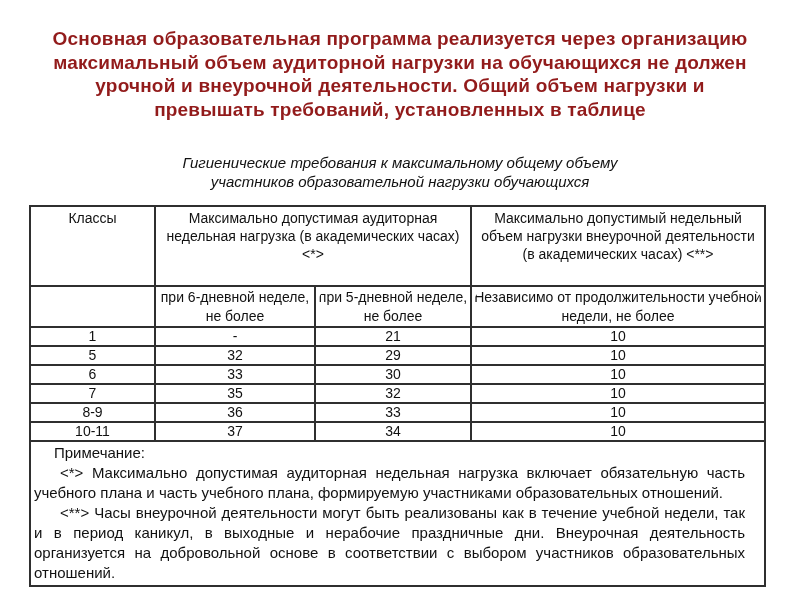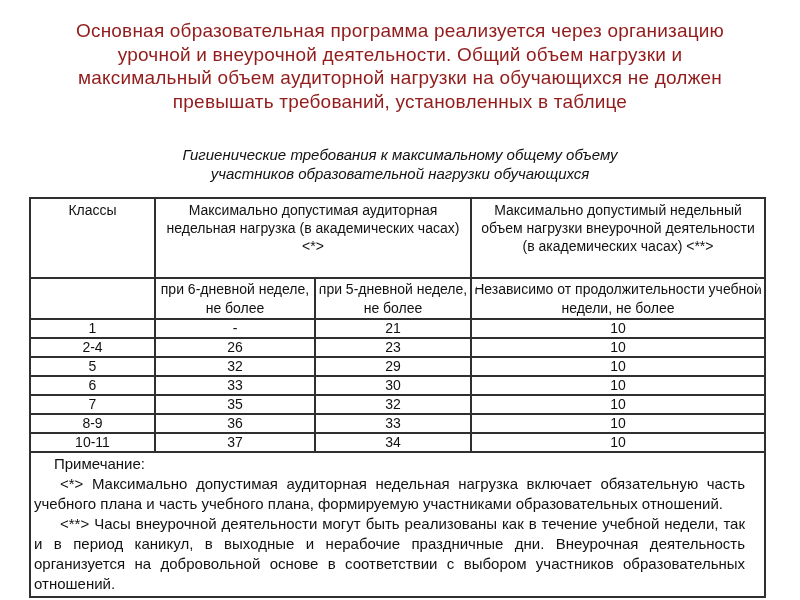--- a/index.html
+++ b/index.html
@@ -11,23 +11,23 @@
     overflow: hidden;
     font-family: "Liberation Sans", sans-serif;
   }
   .slide {
     position: relative;
     width: 800px;
     height: 600px;
     background: #ffffff;
   }
   .heading {
-    margin-top: 19px;
+    margin-top: 27px;
     text-align: center;
-    font-weight: normal;
+    font-weight: bold;
     font-size: 19px;
     line-height: 23.5px;
     color: #921b1b;
     letter-spacing: 0.2px;
   }
   .table-title {
     margin-top: 32px;
     text-align: center;
     font-size: 15px;
     line-height: 19px;
@@ -68,22 +68,22 @@
     margin: 0;
   }
 </style>
 </head>
 <body>
 
 <div class="slide">
 
   <div class="heading">
     <div>Основная образовательная программа реализуется через организацию</div>
+    <div>максимальный объем аудиторной нагрузки на обучающихся не должен</div>
     <div>урочной и внеурочной деятельности. Общий объем нагрузки и</div>
-    <div>максимальный объем аудиторной нагрузки на обучающихся не должен</div>
     <div>превышать требований, установленных в таблице</div>
   </div>
 
   <div class="table-title">
     <div>Гигиенические требования к максимальному общему объему</div>
     <div>участников образовательной нагрузки обучающихся</div>
   </div>
 
   <table class="req">
     <colgroup>
@@ -102,26 +102,20 @@
         <td></td>
         <td>при 6-дневной неделе, не более</td>
         <td>при 5-дневной неделе, не более</td>
         <td>Независимо от продолжительности учебной недели, не более</td>
       </tr>
 
       <tr class="data">
         <td>1</td>
         <td>-</td>
         <td>21</td>
-        <td>10</td>
-      </tr>
-      <tr class="data">
-        <td>2-4</td>
-        <td>26</td>
-        <td>23</td>
         <td>10</td>
       </tr>
       <tr class="data">
         <td>5</td>
         <td>32</td>
         <td>29</td>
         <td>10</td>
       </tr>
       <tr class="data">
         <td>6</td>

